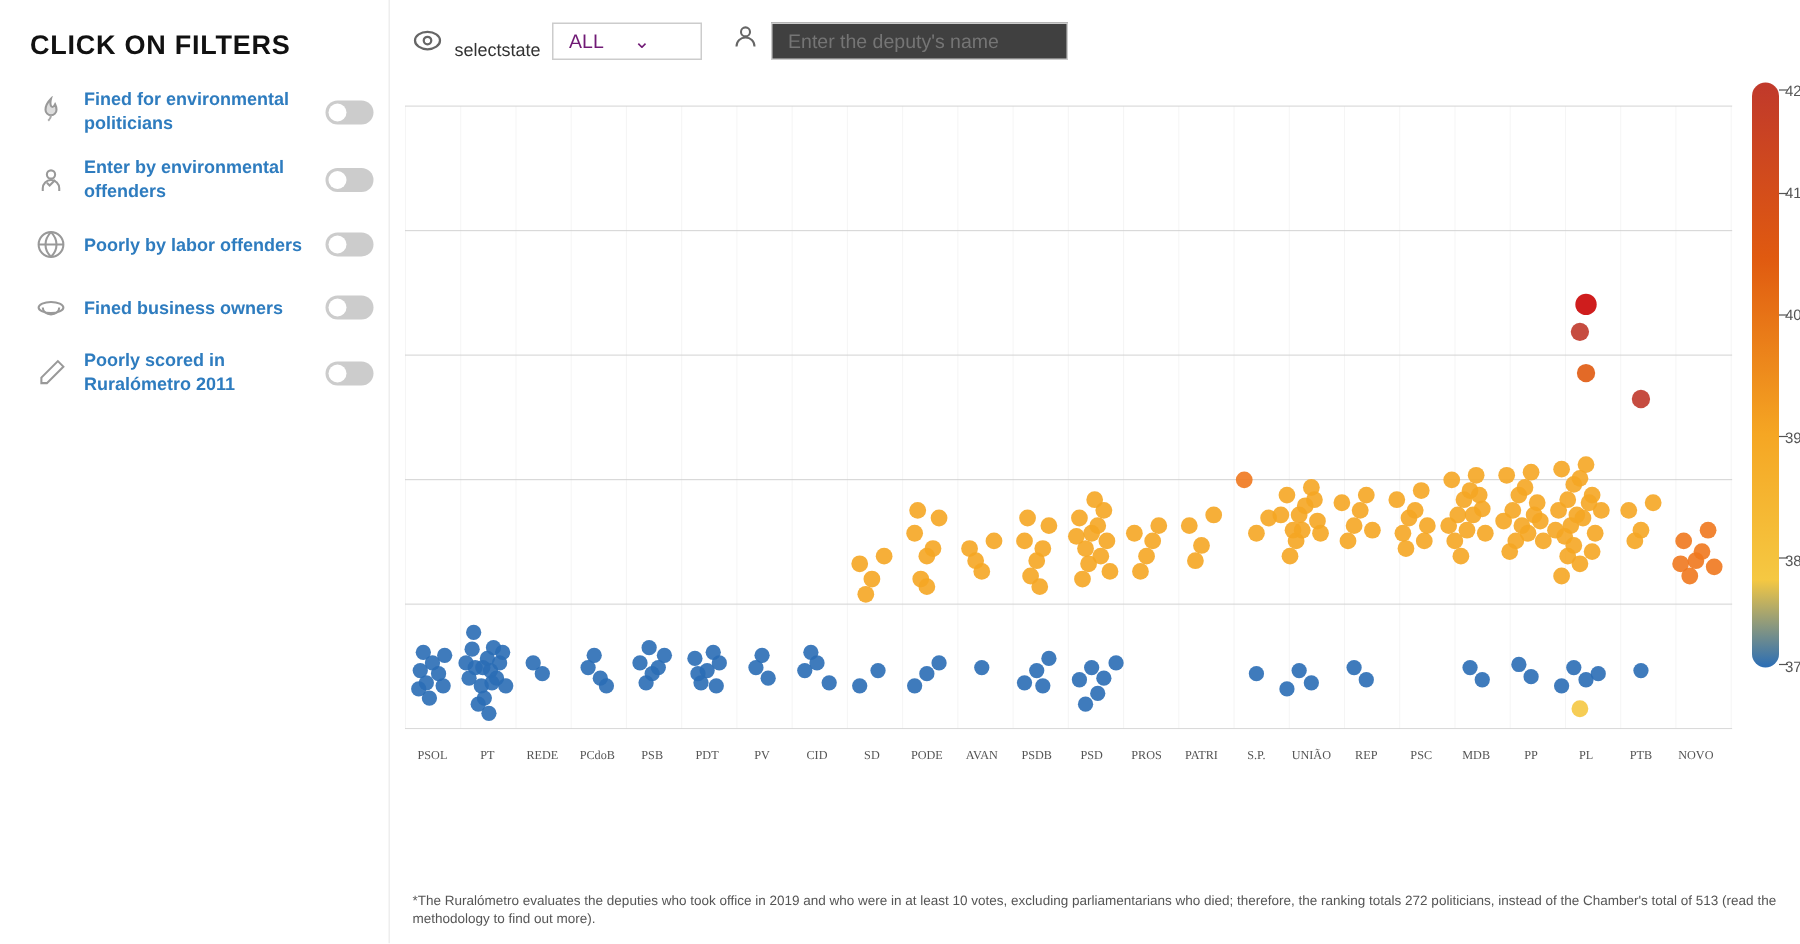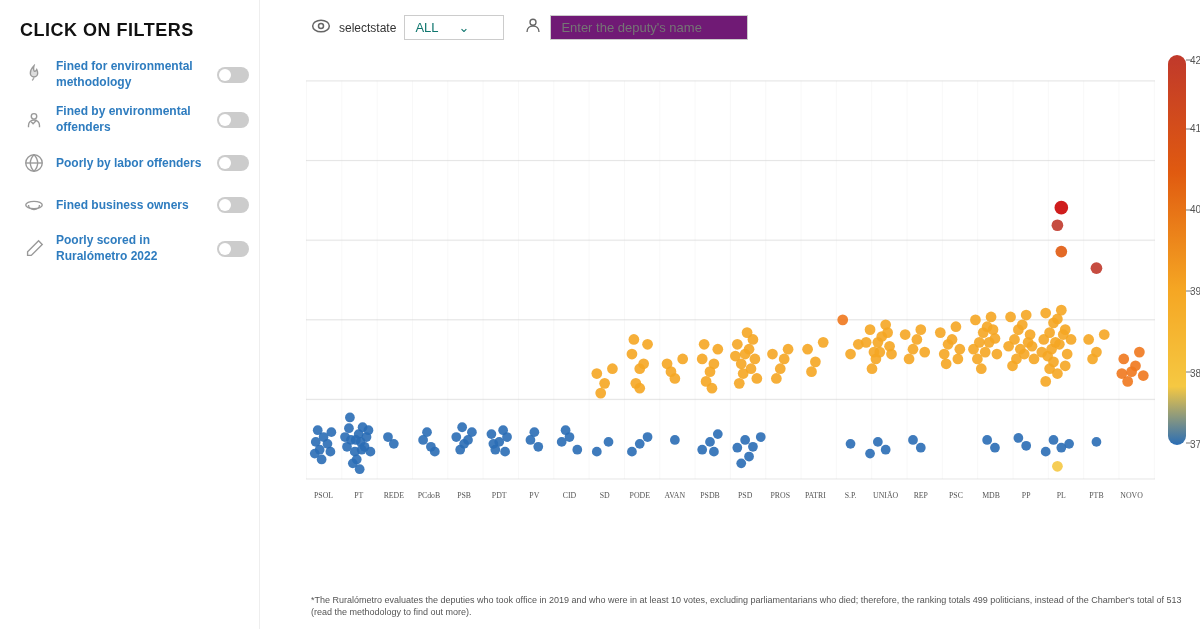--- a/index.html
+++ b/index.html
@@ -1,18 +1,18 @@
 <!DOCTYPE html>
 <html><head>
   <meta charset="utf-8">
   <style>
     * { box-sizing: border-box; margin: 0; padding: 0; }
     body { font-family: Arial, sans-serif; background: #fff; width: 1200px; height: 629px; overflow: hidden; }
 
-    .container { display: flex; width: 1200px; height: 629px; gap: 36px; }
+    .container { display: flex; width: 1200px; height: 629px; }
 
     
     .sidebar {
       width: 260px;
       min-width: 260px;
       padding: 20px 10px 10px 20px;
       border-right: 1px solid #eee;
     }
     .sidebar-title {
       font-size: 18px;
@@ -67,41 +67,41 @@
     .main { flex: 1; display: flex; flex-direction: column; padding: 15px 10px 10px 10px; }
 
     
     .controls {
       display: flex;
       align-items: center;
       gap: 20px;
       margin-bottom: 10px;
       padding-left: 5px;
     }
-    .control-group { display: flex; align-items: center; gap: 8px; }
+    .control-group { display: flex; align-items: flex-end; gap: 8px; }
     .control-icon { color: #666; font-size: 16px; }
     .control-label { font-size: 12px; color: #333; white-space: nowrap; }
     .dropdown {
       display: flex;
       align-items: center;
       border: 1px solid #ccc;
       padding: 4px 10px;
       font-size: 13px;
-      color: #0f766e;
+      color: #701a75;
       min-width: 100px;
       cursor: pointer;
       gap: 20px;
     }
     .text-input {
       border: 1px solid #ccc;
       padding: 4px 10px;
       font-size: 13px;
       color: #999;
       min-width: 180px;
-      background: #701a75;
+      background: #404040;
     }
 
     
     .chart-wrapper { flex: 1; position: relative; display: flex; }
     .chart-area { flex: 1; position: relative; overflow: hidden; font-family: Liberation Serif, serif; }
     .thermometer-bar { width: 30px; min-width: 30px; position: relative; margin-left: 5px; }
 
     
     .chart-svg { width: 100%; height: 100%; }
 
@@ -116,34 +116,34 @@
   <div class="sidebar">
     <div class="sidebar-title">CLICK ON FILTERS</div>
 
     <div class="filter-item">
       <div class="filter-icon">
         <svg viewBox="0 0 24 24" fill="none" stroke="#888" stroke-width="1.5">
             <path d="M12 2c0 0-4 4-4 8a4 4 0 008 0c0-2-1-4-1-4s-1 2-2 2c-1 0-2-2-1-6z" fill="#ddd" stroke="#999"></path>
             <path d="M12 14c0 2-1 3-2 4" stroke="#aaa"></path>
           </svg>
       </div>
-      <div class="filter-label">Fined for environmental methodology</div>
+      <div class="filter-label">Fined for environmental politicians</div>
       <div class="toggle"></div>
     </div>
 
 
     <div class="filter-item">
       <div class="filter-icon">
         <svg viewBox="0 0 24 24" fill="none" stroke="#999" stroke-width="1.5">
             <circle cx="12" cy="8" r="3"></circle>
             <path d="M6 20v-2a6 6 0 0112 0v2"></path>
             <path d="M9 14l2 2 4-4"></path>
           </svg>
       </div>
-      <div class="filter-label">Fined by environmental offenders</div>
+      <div class="filter-label">Enter by environmental offenders</div>
       <div class="toggle"></div>
     </div>
 
     <div class="filter-item">
       <div class="filter-icon">
         <svg viewBox="0 0 24 24" fill="none" stroke="#999" stroke-width="1.5">
             <circle cx="12" cy="12" r="9"></circle>
             <path d="M12 3c-3 3-4 6-4 9s1 6 4 9"></path>
             <path d="M12 3c3 3 4 6 4 9s-1 6-4 9"></path>
             <path d="M3 12h18"></path>
@@ -164,21 +164,21 @@
       <div class="toggle"></div>
     </div>
 
 
     <div class="filter-item">
       <div class="filter-icon">
         <svg viewBox="0 0 24 24" fill="none" stroke="#999" stroke-width="1.5">
             <path d="M17 3l4 4-12 12H5v-4L17 3z"></path>
           </svg>
       </div>
-      <div class="filter-label">Poorly scored in Ruralómetro 2022</div>
+      <div class="filter-label">Poorly scored in Ruralómetro 2011</div>
       <div class="toggle"></div>
     </div>
   </div>
 
   <div class="main">
 
     <div class="controls">
       <div class="control-group">
         <span class="control-icon">
           <svg width="20" height="16" viewBox="0 0 24 18" fill="none" stroke="#666" stroke-width="1.8">
@@ -532,15 +532,15 @@
           <line x1="26" y1="10" x2="32" y2="10" stroke="#555" stroke-width="0.8"></line>
           <line x1="26" y1="79" x2="32" y2="79" stroke="#555" stroke-width="0.8"></line>
           <line x1="26" y1="160" x2="32" y2="160" stroke="#555" stroke-width="0.8"></line>
           <line x1="26" y1="241" x2="32" y2="241" stroke="#555" stroke-width="0.8"></line>
           <line x1="26" y1="322" x2="32" y2="322" stroke="#555" stroke-width="0.8"></line>
           <line x1="26" y1="393" x2="32" y2="393" stroke="#555" stroke-width="0.8"></line>
         </svg>
       </div>
     </div>
 
-    <div class="footer-note">*The Ruralómetro evaluates the deputies who took office in 2019 and who were in at least 10 votes, excluding parliamentarians who died; therefore, the ranking totals 499 politicians, instead of the Chamber's total of 513 (read the methodology to find out more).</div>
+    <div class="footer-note">*The Ruralómetro evaluates the deputies who took office in 2019 and who were in at least 10 votes, excluding parliamentarians who died; therefore, the ranking totals 272 politicians, instead of the Chamber's total of 513 (read the methodology to find out more).</div>
   </div>
 </div>
 
 </body></html>

